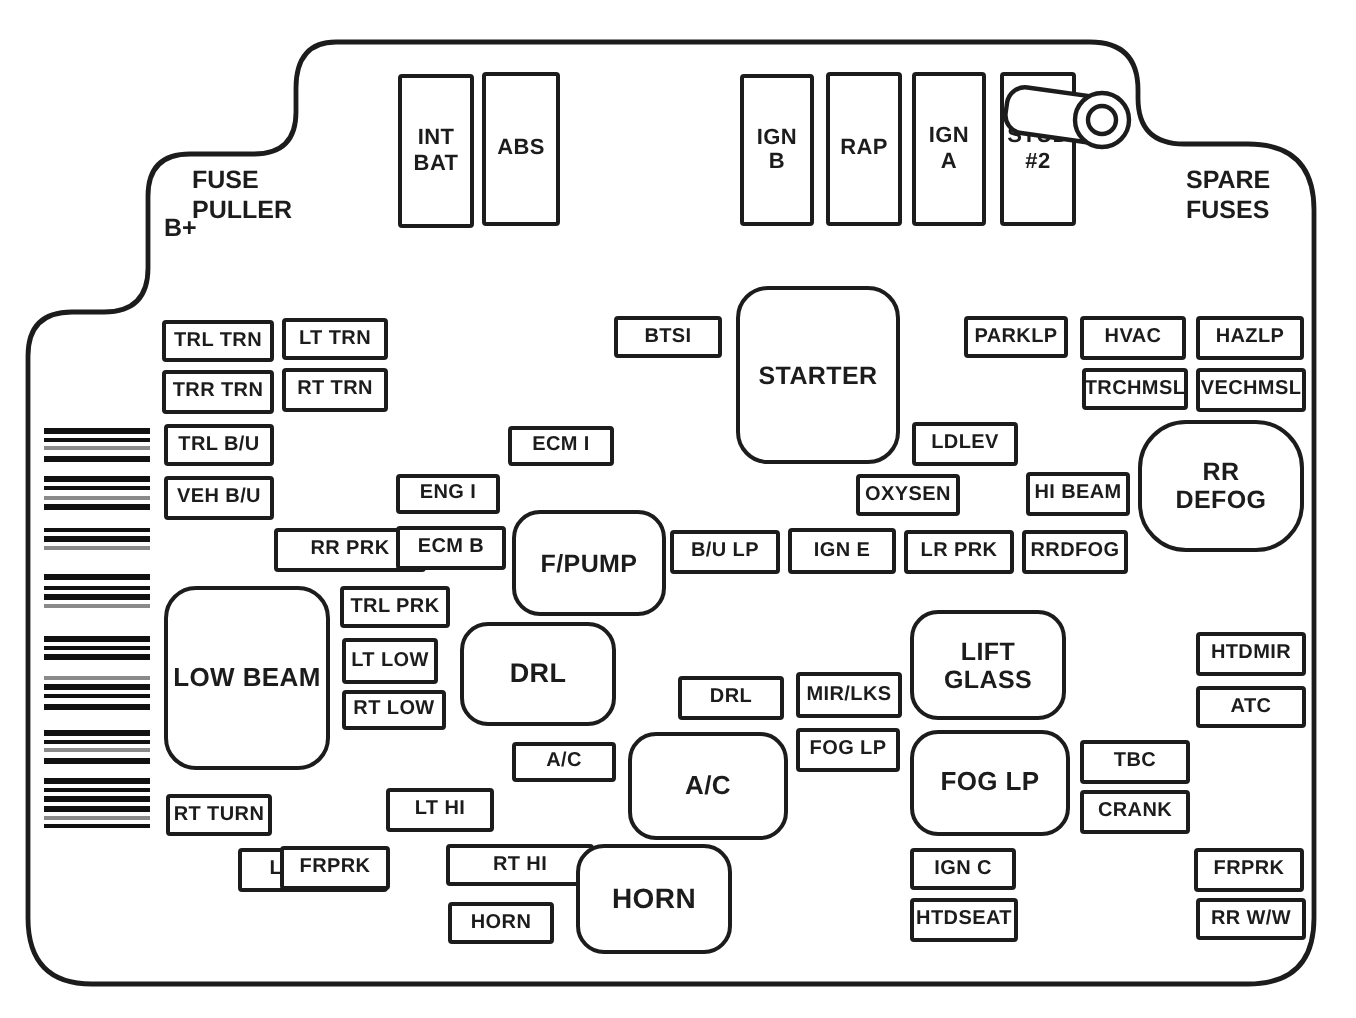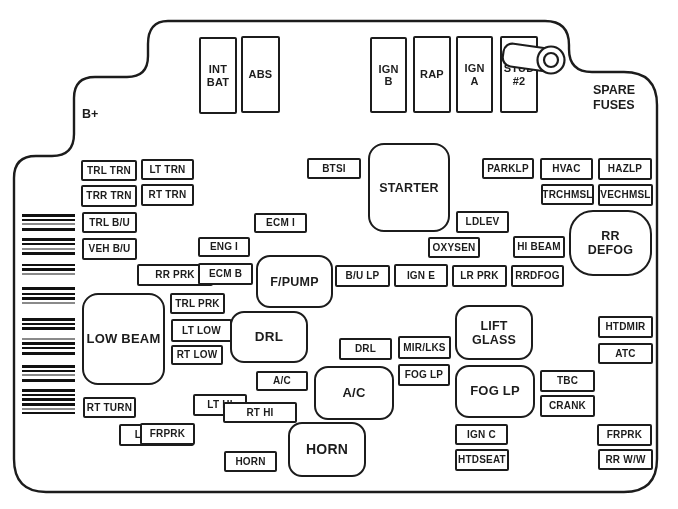--- a/index.html
+++ b/index.html
@@ -98,20 +98,22 @@
       <div style="height: 2px; background: rgb(255, 255, 255);"></div>
       <div style="height: 3px; background: rgb(17, 17, 17);"></div>
       <div style="height: 2px; background: rgb(255, 255, 255);"></div>
       <div style="height: 3px; background: rgb(17, 17, 17);"></div>
       <div style="height: 2px; background: rgb(255, 255, 255);"></div>
       <div style="height: 2px; background: rgb(138, 138, 138);"></div>
       <div style="height: 2px; background: rgb(255, 255, 255);"></div>
       <div style="height: 2px; background: rgb(17, 17, 17);"></div>
     </div>
 
+  <div class="txt fuse-puller">FUSE
+PULLER</div>
   <div class="txt b-plus">B+</div>
   <div class="txt spare">SPARE
 FUSES</div>
 
   <div id="fuses">
       <div class="fuse tall" style="left: 199px; top: 37px; width: 38px; height: 77px;">INT
 BAT</div>
       <div class="fuse tall" style="left: 241px; top: 36px; width: 39px; height: 77px;">ABS</div>
       <div class="fuse tall" style="left: 370px; top: 37px; width: 37px; height: 76px;">IGN
 B</div>
@@ -137,35 +139,35 @@
       <div class="fuse small" style="left: 198px; top: 237px; width: 52px; height: 20px;">ENG I</div>
       <div class="fuse small" style="left: 428px; top: 237px; width: 52px; height: 21px;">OXYSEN</div>
       <div class="fuse small" style="left: 513px; top: 236px; width: 52px; height: 22px;">HI BEAM</div>
       <div class="fuse small" style="left: 137px; top: 264px; width: 76px; height: 22px;">RR PRK</div>
       <div class="fuse small" style="left: 198px; top: 263px; width: 55px; height: 22px;">ECM B</div>
       <div class="fuse small" style="left: 335px; top: 265px; width: 55px; height: 22px;">B/U LP</div>
       <div class="fuse small" style="left: 394px; top: 264px; width: 54px; height: 23px;">IGN E</div>
       <div class="fuse small" style="left: 452px; top: 265px; width: 55px; height: 22px;">LR PRK</div>
       <div class="fuse small" style="left: 511px; top: 265px; width: 53px; height: 22px;">RRDFOG</div>
       <div class="fuse small" style="left: 170px; top: 293px; width: 55px; height: 21px;">TRL PRK</div>
-      <div class="fuse small" style="left: 171px; top: 319px; width: 61px; height: 23px;">LT LOW</div>
+      <div class="fuse small" style="left: 171px; top: 319px; width: 48px; height: 23px;">LT LOW</div>
       <div class="fuse small" style="left: 171px; top: 345px; width: 52px; height: 20px;">RT LOW</div>
       <div class="fuse small" style="left: 339px; top: 338px; width: 53px; height: 22px;">DRL</div>
       <div class="fuse small" style="left: 398px; top: 336px; width: 53px; height: 23px;">MIR/LKS</div>
       <div class="fuse small" style="left: 598px; top: 316px; width: 55px; height: 22px;">HTDMIR</div>
       <div class="fuse small" style="left: 598px; top: 343px; width: 55px; height: 21px;">ATC</div>
       <div class="fuse small" style="left: 256px; top: 371px; width: 52px; height: 20px;">A/C</div>
       <div class="fuse small" style="left: 398px; top: 364px; width: 52px; height: 22px;">FOG LP</div>
       <div class="fuse small" style="left: 540px; top: 370px; width: 55px; height: 22px;">TBC</div>
       <div class="fuse small" style="left: 540px; top: 395px; width: 55px; height: 22px;">CRANK</div>
       <div class="fuse small" style="left: 193px; top: 394px; width: 54px; height: 22px;">LT HI</div>
       <div class="fuse small" style="left: 83px; top: 397px; width: 53px; height: 21px;">RT TURN</div>
       <div class="fuse small" style="left: 83px; top: 424px; width: 75px; height: 22px; margin-left: 36px;">LT TURN</div>
       <div class="fuse small" style="left: 140px; top: 423px; width: 55px; height: 22px;">FRPRK</div>
-      <div class="fuse small" style="left: 223px; top: 402px; width: 74px; height: 21px;">RT HI</div>
+      <div class="fuse small" style="left: 223px; top: 422px; width: 74px; height: 21px;">RT HI</div>
       <div class="fuse small" style="left: 455px; top: 424px; width: 53px; height: 21px;">IGN C</div>
       <div class="fuse small" style="left: 597px; top: 424px; width: 55px; height: 22px;">FRPRK</div>
       <div class="fuse small" style="left: 224px; top: 451px; width: 53px; height: 21px;">HORN</div>
       <div class="fuse small" style="left: 455px; top: 449px; width: 54px; height: 22px;">HTDSEAT</div>
       <div class="fuse small" style="left: 598px; top: 449px; width: 55px; height: 21px;">RR W/W</div>
       <div class="fuse large" style="left: 368px; top: 143px; width: 82px; height: 89px; border-radius: 16px;">STARTER</div>
       <div class="fuse large" style="left: 569px; top: 210px; width: 83px; height: 66px; border-radius: 24px;">RR
 DEFOG</div>
       <div class="fuse large" style="left: 256px; top: 255px; width: 77px; height: 53px; border-radius: 14px;">F/PUMP</div>
       <div class="fuse large" style="left: 82px; top: 293px; width: 83px; height: 92px; border-radius: 16px; font-size: 13px;">LOW BEAM</div>

